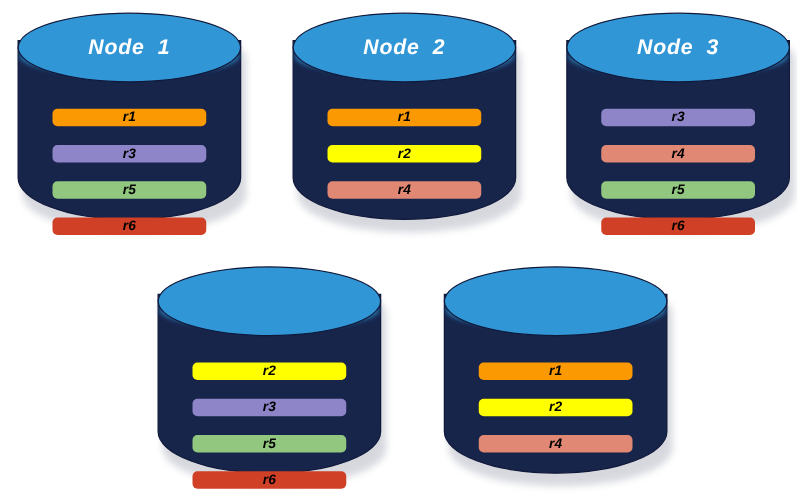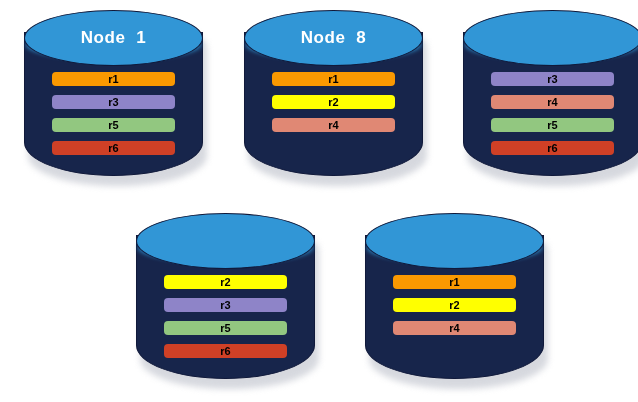--- a/index.html
+++ b/index.html
@@ -11,24 +11,25 @@
     width: 638px;
     height: 402px;
     position: relative;
     overflow: hidden;
     font-family: "Liberation Sans", sans-serif;
     -webkit-font-smoothing: antialiased;
   }
 
   #canvas {
     position: absolute;
-    left: 10px;
+    left: 0;
     top: 0;
     width: 530px;
     height: 402px;
+    font-style: italic;
   }
 
   
   .node {
     position: absolute;
     width: 179px;
     height: 175px;
   }
 
   .node .shadow {
@@ -115,20 +116,21 @@
     height: 14px;
     margin-bottom: 9px;
     border-radius: 4px;
     display: flex;
     align-items: center;
     justify-content: center;
     color: #000000;
     font-size: 11px;
     font-weight: bold;
     line-height: 1;
+    margin-top: 15px;
   }
   .bar:last-child { margin-bottom: 0; }
 </style>
 </head>
 <body>
 
 <div id="canvas">
     <div class="node" style="left: 14px; top: 10px;">
       <div class="shadow"></div>
       <div class="body"></div>
@@ -140,32 +142,33 @@
         <div class="bar" style="background: rgb(142, 132, 200);">r3</div>
         <div class="bar" style="background: rgb(146, 199, 128);">r5</div>
         <div class="bar" style="background: rgb(207, 64, 38);">r6</div>
       </div>
     </div>
     <div class="node" style="left: 234px; top: 10px;">
       <div class="shadow"></div>
       <div class="body"></div>
       <div class="lid-inner"></div>
       <div class="lid"></div>
-      <div class="node-label">Node  8</div>
+      <div class="node-label">Node  2</div>
       <div class="bars">
         <div class="bar" style="background: rgb(250, 153, 1);">r1</div>
         <div class="bar" style="background: rgb(255, 255, 0);">r2</div>
         <div class="bar" style="background: rgb(224, 136, 116);">r4</div>
       </div>
     </div>
     <div class="node" style="left: 453px; top: 10px;">
       <div class="shadow"></div>
       <div class="body"></div>
       <div class="lid-inner"></div>
       <div class="lid"></div>
+      <div class="node-label">Node  3</div>
       <div class="bars">
         <div class="bar" style="background: rgb(142, 132, 200);">r3</div>
         <div class="bar" style="background: rgb(224, 136, 116);">r4</div>
         <div class="bar" style="background: rgb(146, 199, 128);">r5</div>
         <div class="bar" style="background: rgb(207, 64, 38);">r6</div>
       </div>
     </div>
     <div class="node" style="left: 126px; top: 213px;">
       <div class="shadow"></div>
       <div class="body"></div>

